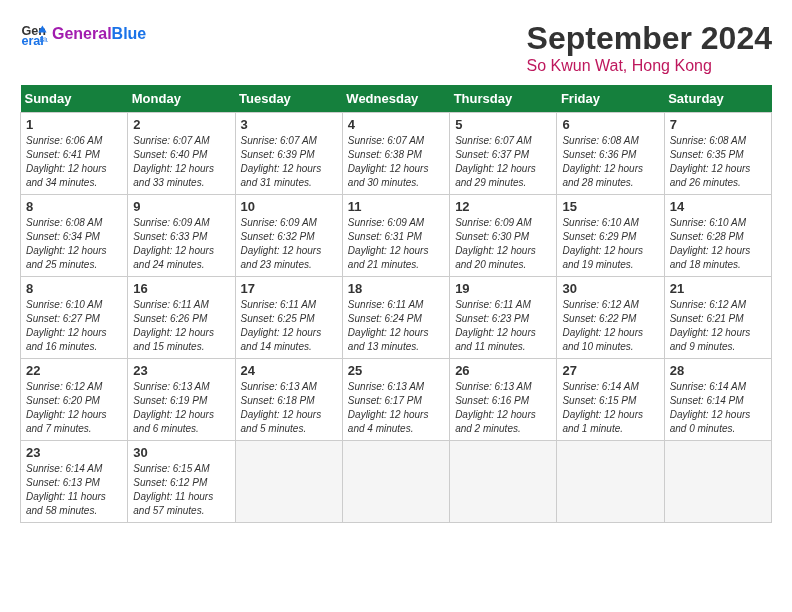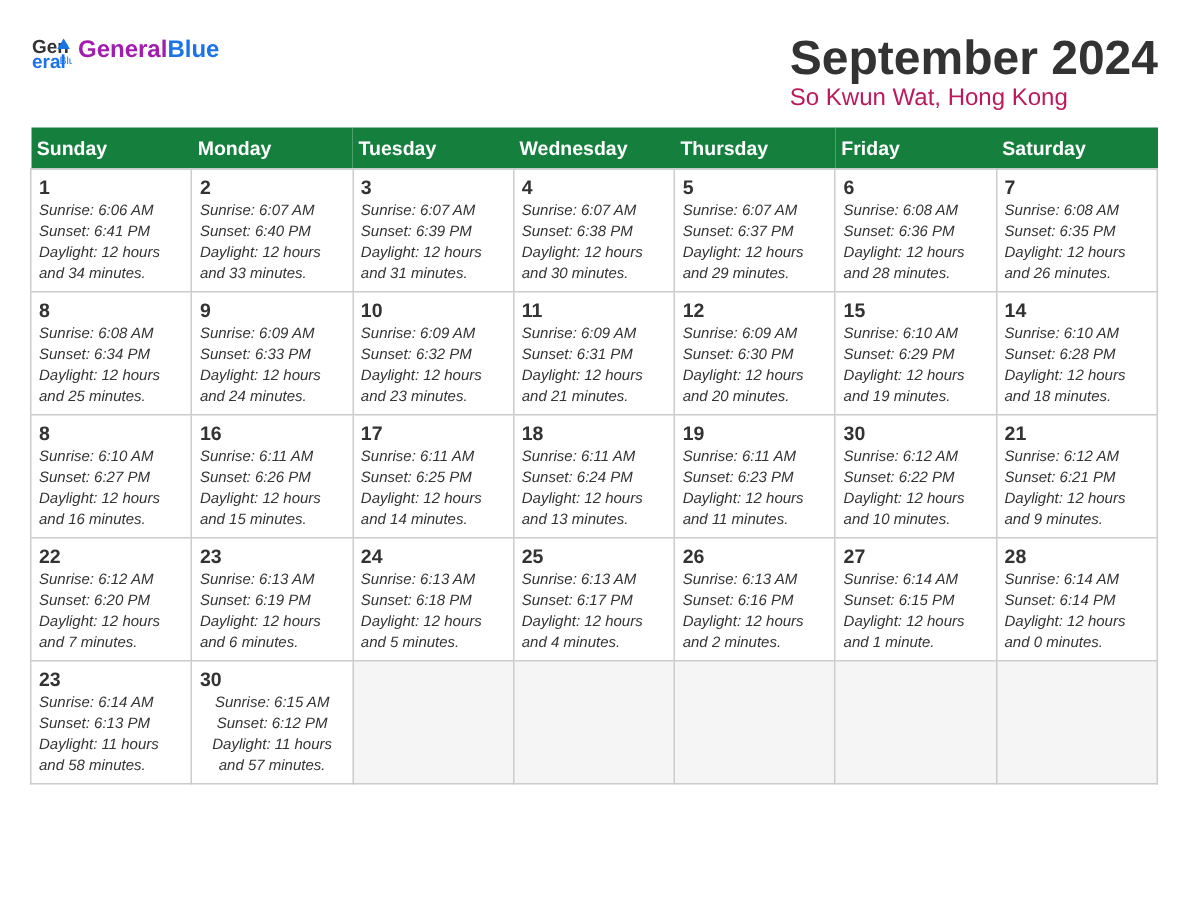--- a/index.html
+++ b/index.html
@@ -319,21 +319,21 @@
       <tr>
         <td>
           <span class="day-num">23</span>
           <div class="day-info" style="white-space: pre-line;">Sunrise: 6:14 AM
 Sunset: 6:13 PM
 Daylight: 11 hours
 and 58 minutes.</div>
         </td>
         <td>
           <span class="day-num">30</span>
-          <div class="day-info" style="white-space: pre-line; text-align: center;">Sunrise: 6:15 AM
+          <div class="day-info" style="white-space: pre-line;">Sunrise: 6:15 AM
 Sunset: 6:12 PM
 Daylight: 11 hours
 and 57 minutes.</div>
         </td>
         <td class="empty"></td>
         <td class="empty"></td>
         <td class="empty"></td>
         <td class="empty"></td>
         <td class="empty"></td>
       </tr>

